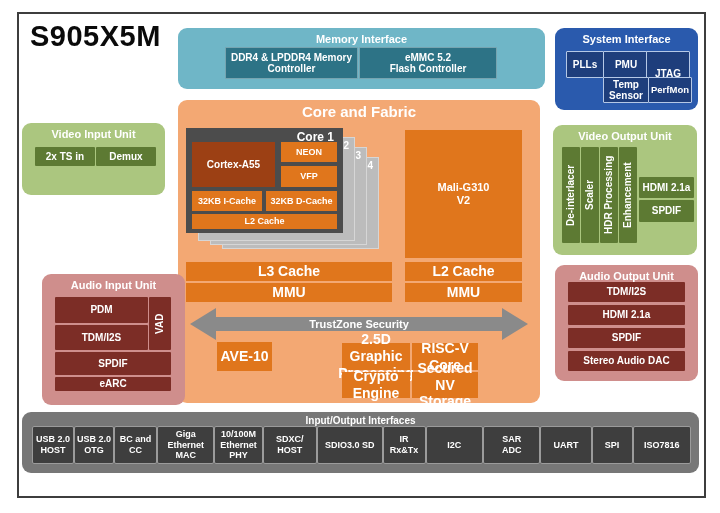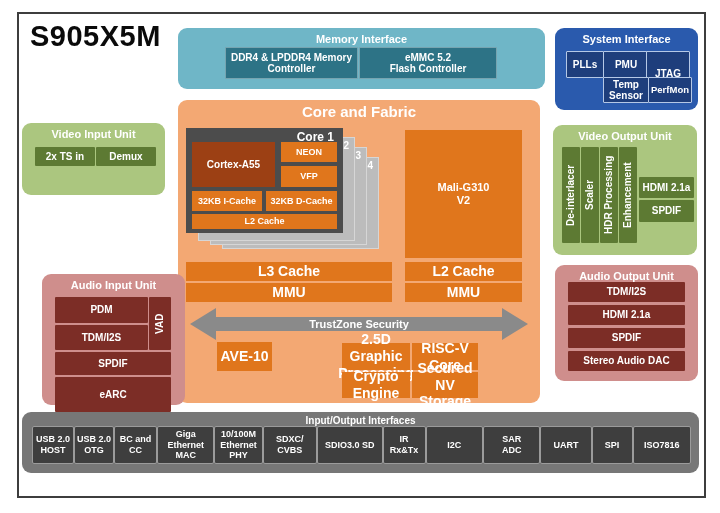--- a/index.html
+++ b/index.html
@@ -77,21 +77,21 @@
   .hdmi-out { left:86px; top:52px; width:55px; height:21px; }
   .cvbs { left:86px; top:75px; width:55px; height:22px; }
 
   
   .audio-in { left:6px; top:274px; width:143px; height:131px; background:var(--c-pink-container,#cf8e8c);margin-left:36px; }
   .audio-in .bx { background:var(--c-red-box,#7c2d26); }
   .pdm { left:13px; top:23px; width:93px; height:26px; }
   .tdmin { left:13px; top:51px; width:93px; height:25px; }
   .vad { left:107px; top:23px; width:22px; height:53px; writing-mode:vertical-rl; transform:rotate(180deg); }
   .spdif-in { left:13px; top:78px; width:116px; height:23px; }
-  .earc { left:13px; top:103px; width:116px; height:35px; }
+  .earc { left:13px; top:103px; width:116px; height:14px; }
 
   
   .audio-out { left:555px; top:265px; width:143px; height:116px; background:var(--c-pink-container,#cf8e8c); }
   .audio-out .bx { background:var(--c-red-box,#7c2d26); left:13px; width:117px; height:20px; }
   .ao0 { top:17px; } .ao1 { top:40px; } .ao2 { top:63px; } .ao3 { top:86px; }
 
   
   .io { left:22px; top:412px; width:677px; height:61px; background:var(--c-io-container,#777777); }
   .io .blk-title { top:3px; font-size:10px; }
   .io-row { position:absolute; left:10px; right:8px; top:14px; height:38px; display:flex; gap:0; }
@@ -216,21 +216,21 @@
 OTG</div>
       <div class="io-cell" style="flex-grow:40">BC and
 CC</div>
       <div class="io-cell" style="flex-grow:54">Giga
 Ethernet
 MAC</div>
       <div class="io-cell" style="flex-grow:45">10/100M
 Ethernet
 PHY</div>
       <div class="io-cell" style="flex-grow:51">SDXC/
-CVBS</div>
+HOST</div>
       <div class="io-cell" style="flex-grow:62">SDIO3.0 SD</div>
       <div class="io-cell" style="flex-grow:40">IR
 Rx&amp;Tx</div>
       <div class="io-cell" style="flex-grow:54">I2C</div>
       <div class="io-cell" style="flex-grow:54">SAR
 ADC</div>
       <div class="io-cell" style="flex-grow:48">UART</div>
       <div class="io-cell" style="flex-grow:38">SPI</div>
       <div class="io-cell" style="flex-grow:55">ISO7816</div>
     </div>

